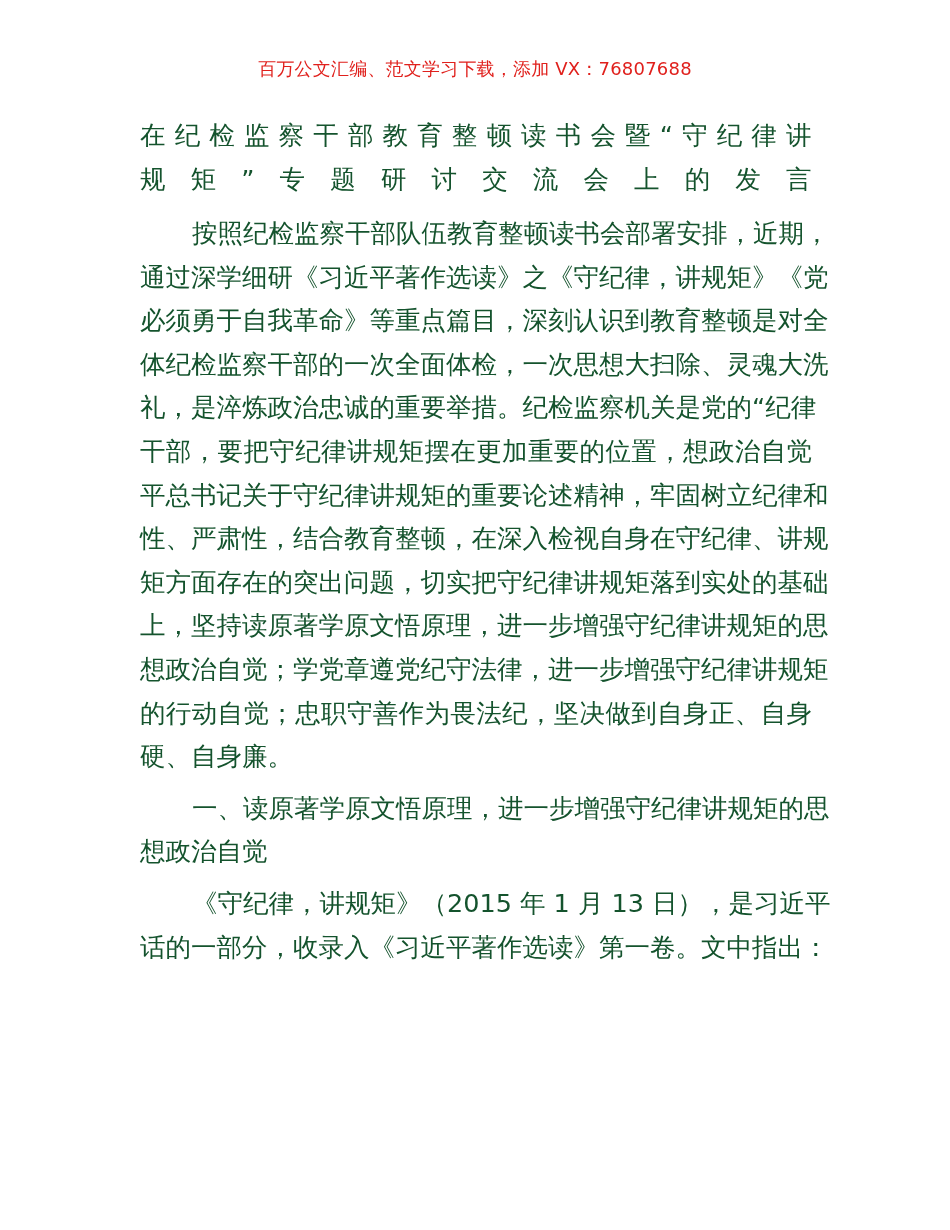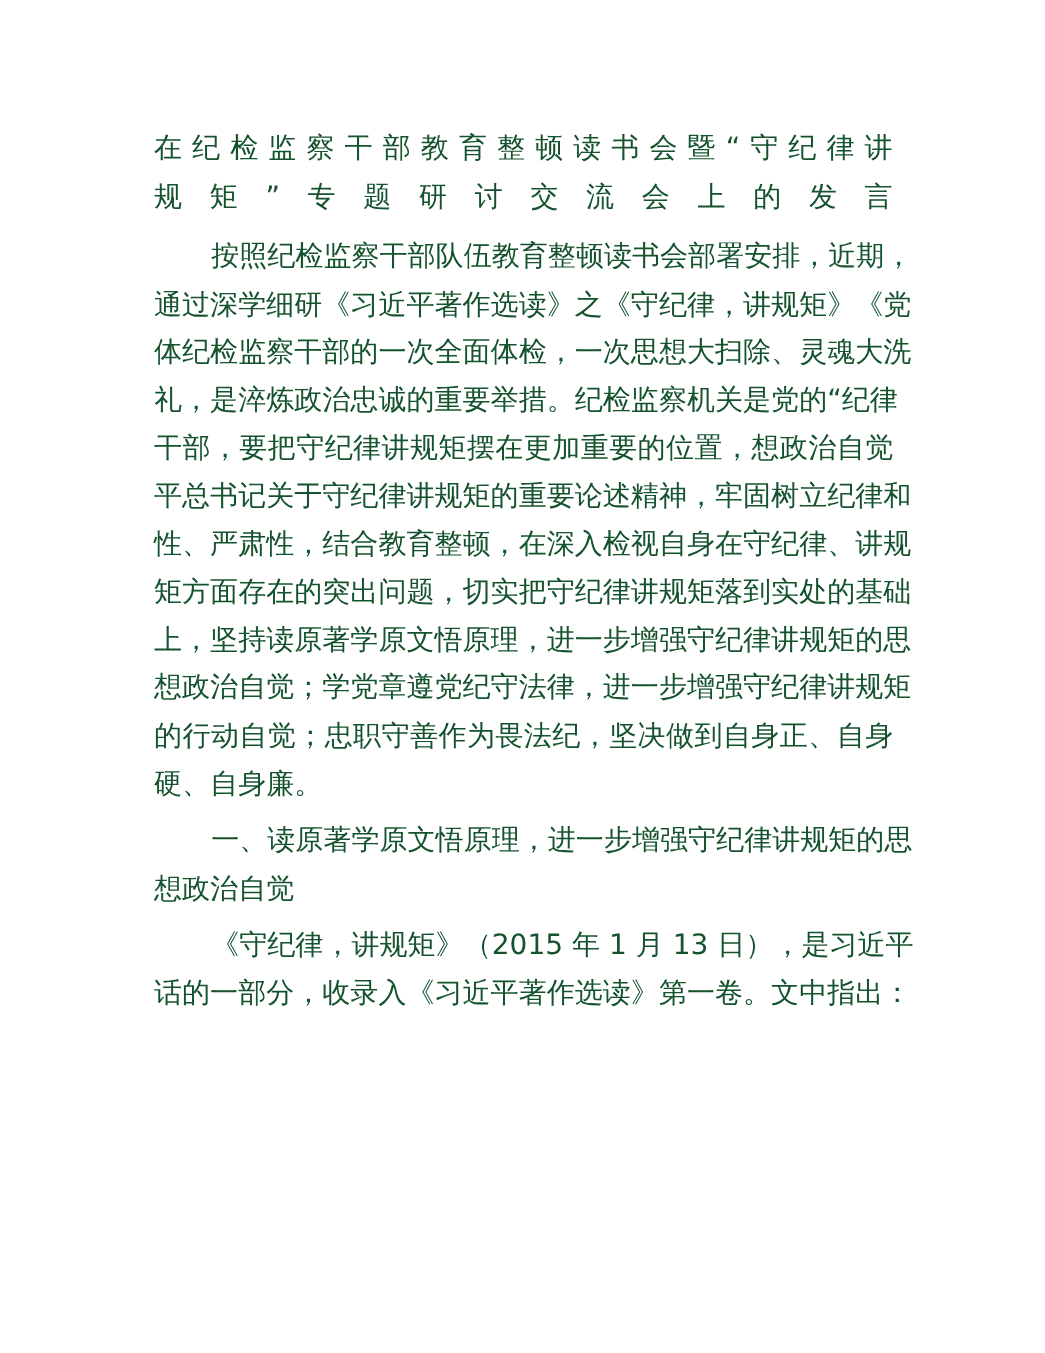--- a/index.html
+++ b/index.html
@@ -73,31 +73,33 @@
     }
     .para-gap {
       height: 8px;
     }
   </style>
 </head>
 <body>
 
 <div class="page">
 
+  <div class="watermark">百万公文汇编、范文学习下载，添加 VX：76807688</div>
 
   <div class="title">
     <span class="line">在纪检监察干部教育整顿读书会暨“守纪律讲</span>
     <span class="line">规矩”专题研讨交流会上的发言</span>
   </div>
 
   <div class="body-text">
 
     <div>
       <span class="line indent">按照纪检监察干部队伍教育整顿读书会部署安排，近期，</span>
       <span class="line">通过深学细研《习近平著作选读》之《守纪律，讲规矩》《党</span>
+      <span class="line">必须勇于自我革命》等重点篇目，深刻认识到教育整顿是对全</span>
       <span class="line">体纪检监察干部的一次全面体检，一次思想大扫除、灵魂大洗</span>
       <span class="line">礼，是淬炼政治忠诚的重要举措。纪检监察机关是党的“纪律</span>
       <span class="line">干部，要把守纪律讲规矩摆在更加重要的位置，想政治自觉</span>
       <span class="line">平总书记关于守纪律讲规矩的重要论述精神，牢固树立纪律和</span>
       <span class="line">性、严肃性，结合教育整顿，在深入检视自身在守纪律、讲规</span>
       <span class="line">矩方面存在的突出问题，切实把守纪律讲规矩落到实处的基础</span>
       <span class="line">上，坚持读原著学原文悟原理，进一步增强守纪律讲规矩的思</span>
       <span class="line">想政治自觉；学党章遵党纪守法律，进一步增强守纪律讲规矩</span>
       <span class="line">的行动自觉；忠职守善作为畏法纪，坚决做到自身正、自身</span>
       <span class="line last">硬、自身廉。</span>

